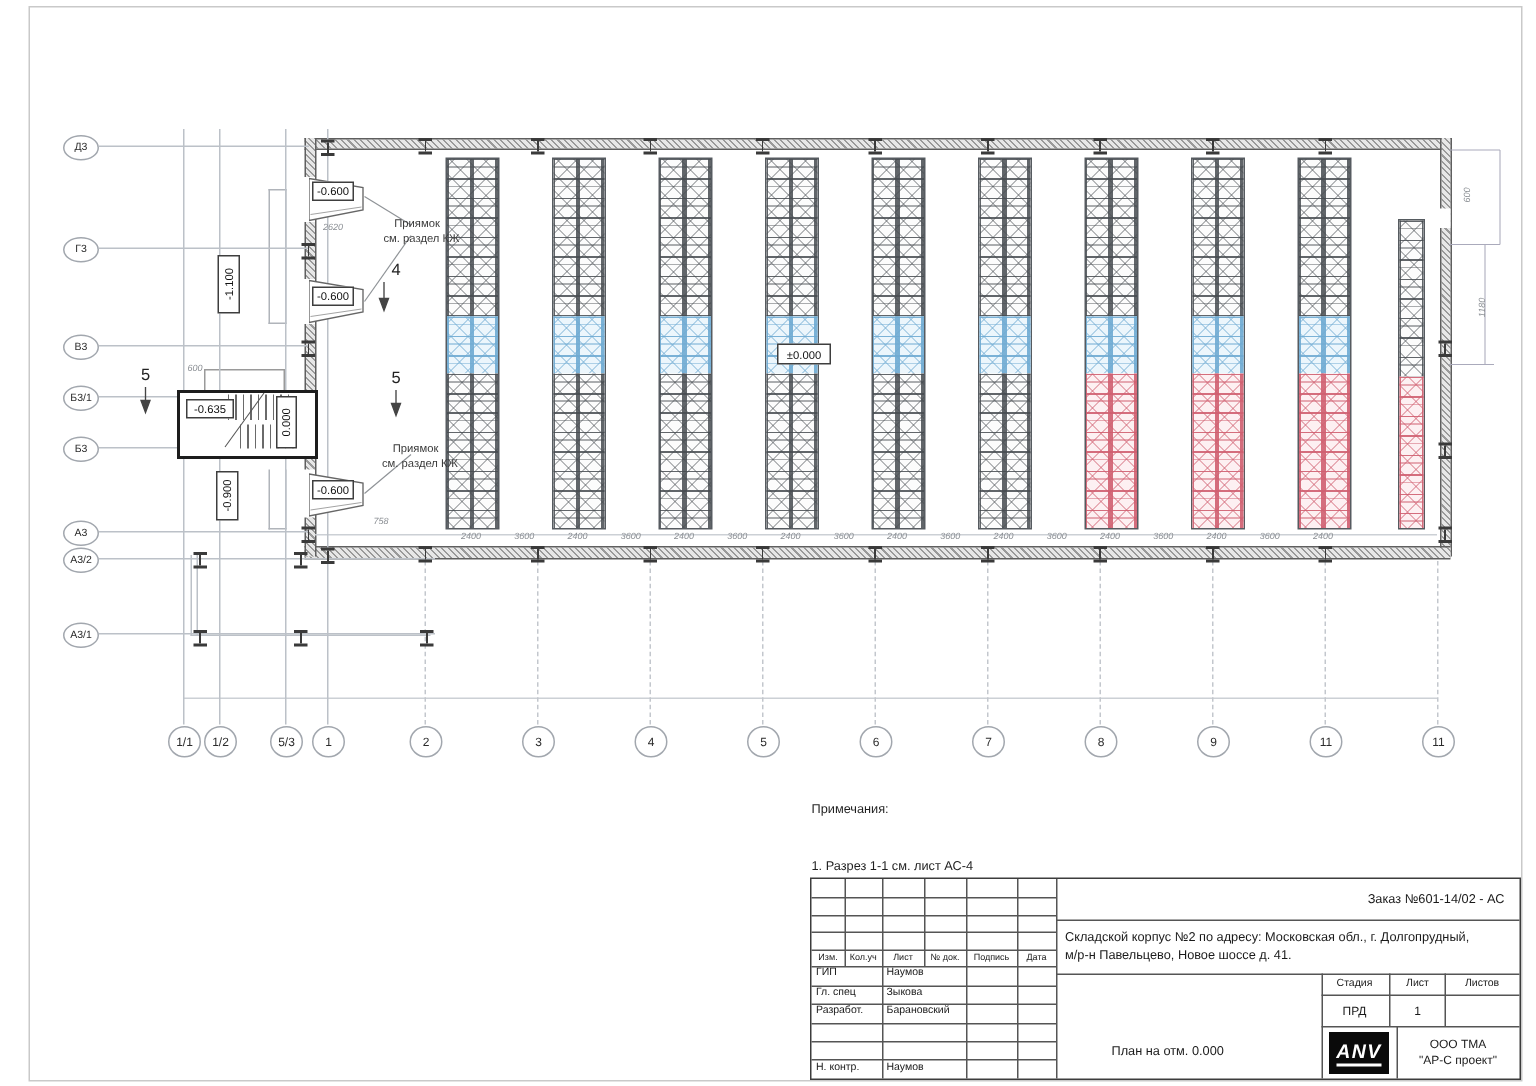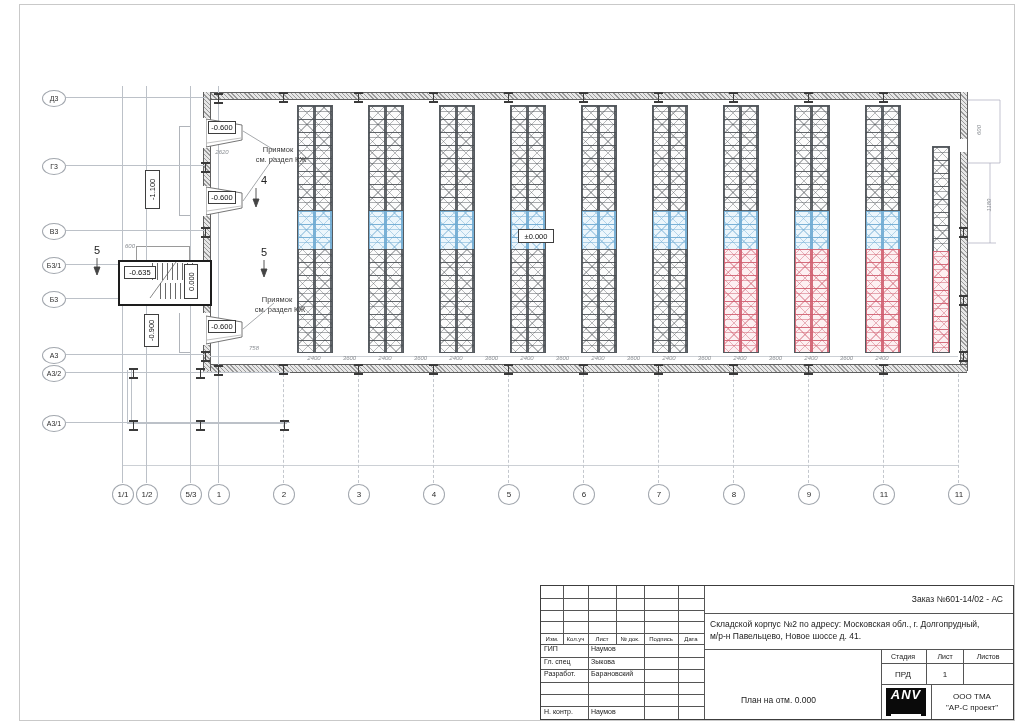--- a/index.html
+++ b/index.html
@@ -47,21 +47,21 @@
   .stair{position:absolute;border:2px solid #1d1d1d;background:#fff;z-index:4;}
   .treads{position:absolute;background:repeating-linear-gradient(to right,#6a6a6a 0 1px,transparent 1px 5px);}
   .vest{position:absolute;border:1px solid #9a9a9a;background:#fff;}
   .ramp{position:absolute;background:#b0b4ba;}
   .notes{position:absolute;font-size:8.5px;color:#1f1f1f;line-height:12.5px;white-space:pre;}
   .tb{position:absolute;left:540px;top:585px;width:472px;height:133px;border:1.2px solid #3c3c3c;background:#fff;z-index:8;}
   .tl{position:absolute;background:#555;}
   .tbtxt{position:absolute;font-size:8.5px;color:#1a1a1a;white-space:nowrap;}
   .tbsmall{position:absolute;font-size:6px;color:#1a1a1a;white-space:nowrap;transform:translate(-50%,-50%);}
   .tbcell{position:absolute;font-size:7px;color:#1a1a1a;white-space:nowrap;}
-  .logo{position:absolute;background:#0a0a0a;display:flex;align-items:center;justify-content:space-between;flex-direction:column;}
+  .logo{position:absolute;background:#0a0a0a;display:flex;align-items:center;justify-content:center;flex-direction:column;}
   .logo span{color:#fff;font-weight:bold;font-style:italic;font-size:13px;letter-spacing:1px;line-height:13px;}
   .logo i{display:block;width:30px;height:2px;background:#fff;margin-top:2px;}
   svg.overlay{position:absolute;left:0;top:0;z-index:5;}
 </style>
 </head>
 <body>
 
 <div id="canvas">
 
   <div class="frame" style="left:19px;top:4px;width:994px;height:715px;"></div>
@@ -111,20 +111,24 @@
         <polygon points="264,277 261,269 267,269"></polygon>
     </g>
     <g stroke="#aab" stroke-width="0.7" fill="none">
       <path d="M966,100 L1000,100 M1000,100 L1000,163 M966,163 L1000,163 M990,163 L990,243 M966,243 L996,243"></path>
     </g>
     <g stroke="#555" stroke-width="0.7" fill="none">
       <path d="M150,298 L176,262"></path>
     </g>
   </svg>
 
+  <div class="notes" style="left:541px;top:508px;">
+    <div>Примечания:</div>
+    <div id="notes-items"><div>1. Разрез 1-1 см. лист АС-4</div><div>2. Разрез 2-2 см. лист АС-5</div><div>3. Разрез 3-3 см. лист АС-6</div><div>4. Разрезы 4-4, 5-5 см. лист АС-7</div></div>
+  </div>
 
   <div class="tb">
 
     <div class="tl" style="left:0;top:12px;width:163px;height:1px;"></div>
     <div class="tl" style="left:0;top:24px;width:163px;height:1px;"></div>
     <div class="tl" style="left:0;top:35px;width:163px;height:1px;"></div>
     <div class="tl" style="left:0;top:47px;width:163px;height:1px;"></div>
     <div class="tl" style="left:0;top:58px;width:163px;height:1px;"></div>
     <div class="tl" style="left:0;top:71px;width:163px;height:1px;"></div>
     <div class="tl" style="left:0;top:83px;width:163px;height:1px;"></div>

